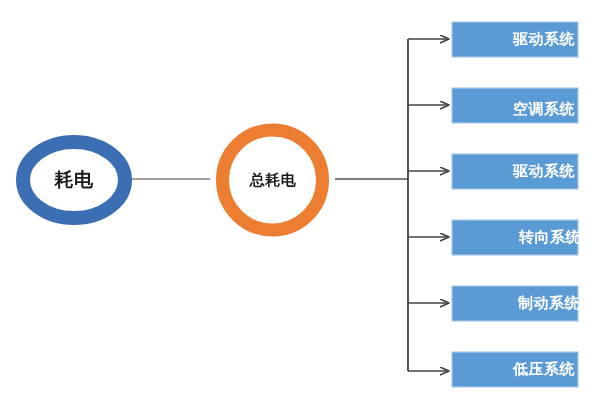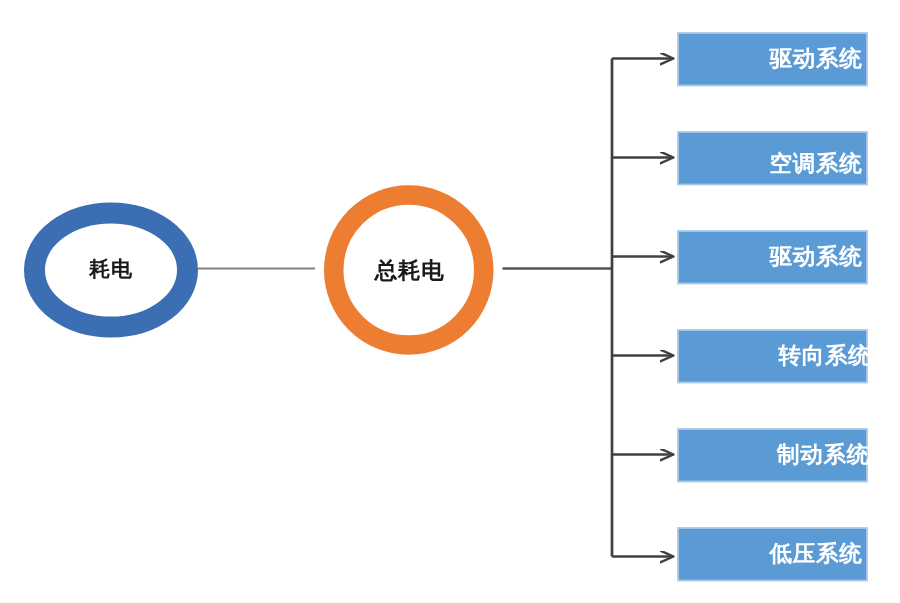--- a/index.html
+++ b/index.html
@@ -32,21 +32,21 @@
     text-align: center;
     white-space: nowrap;
     pointer-events: none;
   }
   .circle-label {
     color: #1a1a1a;
     font-weight: bold;
     letter-spacing: 0.5px;
   }
   .circle-label.primary {
-    font-size: 14px;
+    font-size: 19px;
   }
   .circle-label.secondary {
     font-size: 15px;
     text-align: right;
   }
   .box-label {
     color: #ffffff;
     font-weight: bold;
     font-size: 15px;
     letter-spacing: 0.5px;

